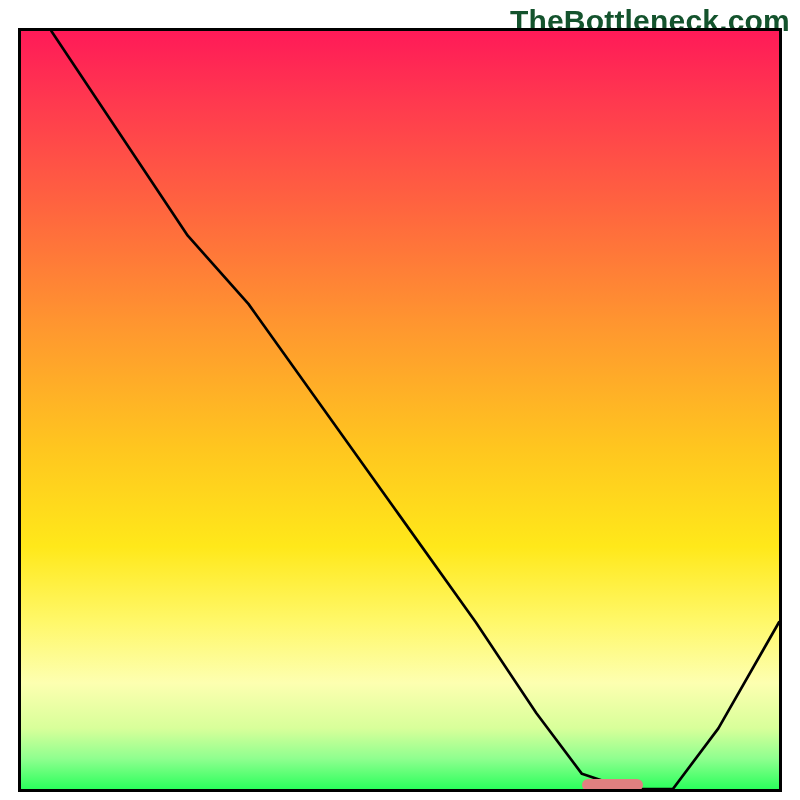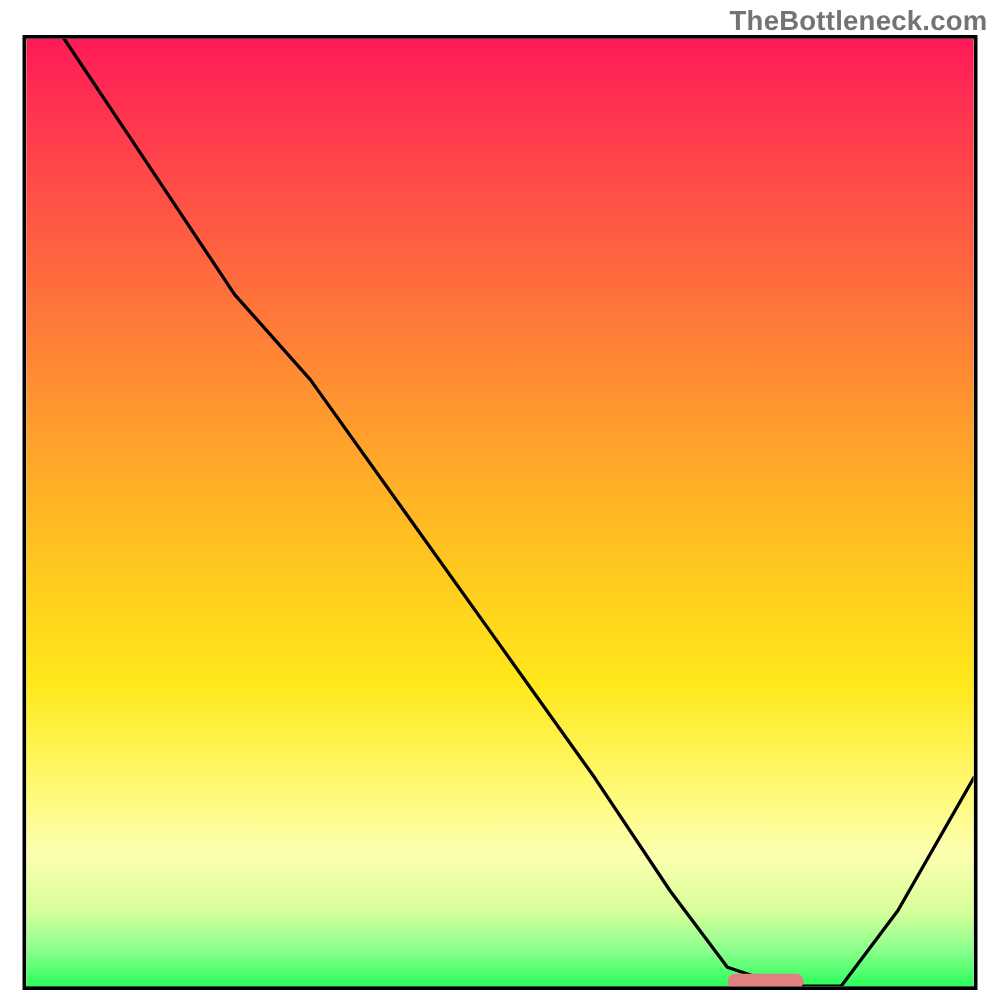--- a/index.html
+++ b/index.html
@@ -9,23 +9,23 @@
     height: 800px;
     background: #ffffff;
     font-family: Arial, Helvetica, sans-serif;
     position: relative;
     overflow: hidden;
   }
   .watermark {
     position: absolute;
     top: 4px;
     right: 10px;
-    font-size: 22px;
+    font-size: 30px;
     font-weight: 600;
-    color: #737373;
+    color: #14532d;
     letter-spacing: 0.2px;
   }
   .plot-box {
     position: absolute;
     left: 18px;
     top: 28px;
     width: 764px;
     height: 764px;
     border: 3px solid #000;
     box-sizing: border-box;

